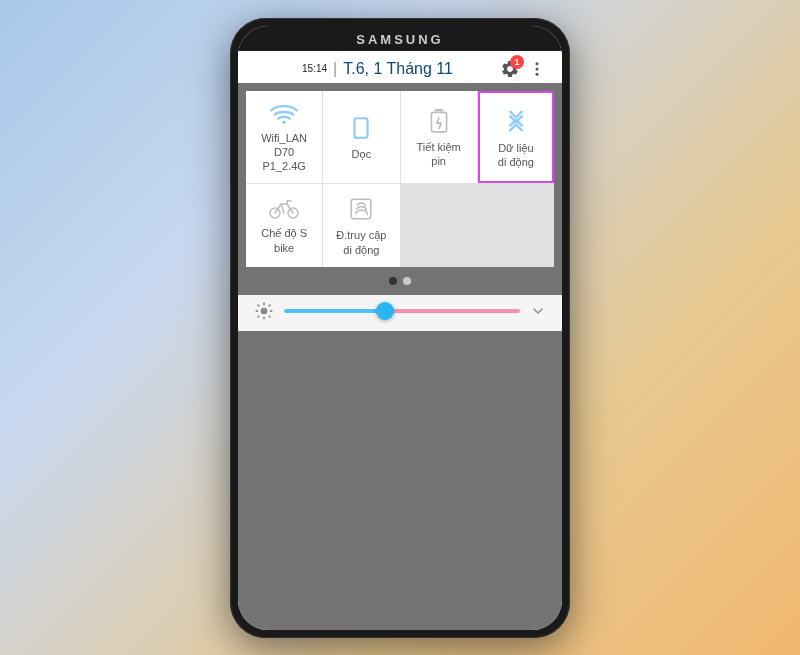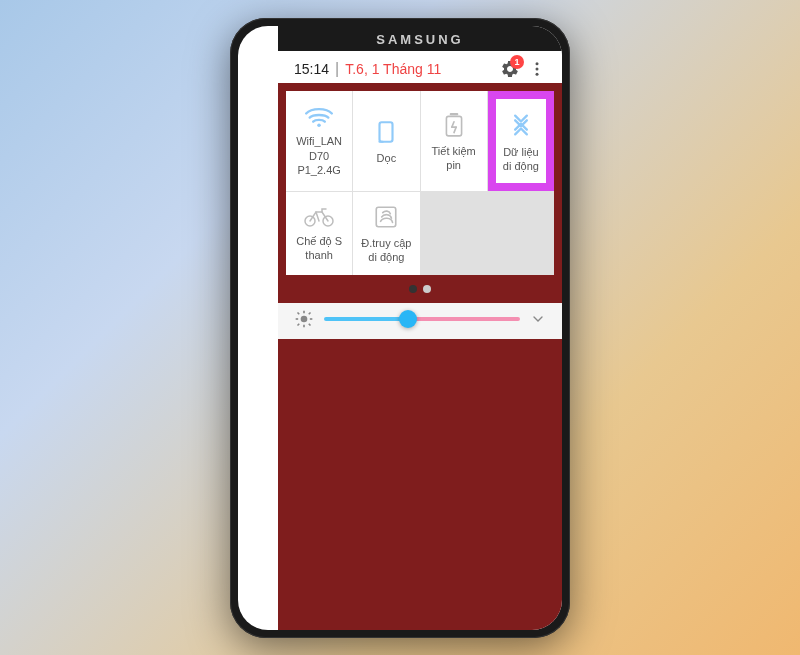--- a/index.html
+++ b/index.html
@@ -26,21 +26,20 @@
     }
 
     .phone-inner {
       width: 100%;
       height: 100%;
       background: #fff;
       border-radius: 30px;
       overflow: hidden;
       display: flex;
       flex-direction: column;
-      padding-left: 40px;
     }
 
     .samsung-bar {
       background: #1a1a1a;
       color: #ccc;
       text-align: center;
       padding: 6px 0 4px;
       font-size: 13px;
       font-weight: 600;
       letter-spacing: 3px;
@@ -50,33 +49,34 @@
     .status-bar {
       background: #fff;
       display: flex;
       align-items: center;
       justify-content: space-between;
       padding: 8px 16px 4px;
       flex-shrink: 0;
     }
 
     .status-time {
-      font-size: 14px;
+      font-size: 10px;
       font-weight: 500;
       color: #222;
+      margin-left: 48px;
     }
 
     .status-divider {
       color: #999;
       margin: 0 6px;
     }
 
     .status-date {
-      font-size: 14px;
-      color: #ef4444;
+      font-size: 16px;
+      color: #0c4a6e;
     }
 
     .status-icons {
       display: flex;
       align-items: center;
       gap: 8px;
     }
 
     .gear-icon-wrap {
       position: relative;
@@ -94,21 +94,21 @@
       height: 14px;
       font-size: 9px;
       display: flex;
       align-items: center;
       justify-content: center;
       font-weight: bold;
     }
 
     .quick-panel {
       flex: 1;
-      background: #7f1d1d;
+      background: #737373;
       overflow: hidden;
       display: flex;
       flex-direction: column;
     }
 
     .tiles-grid {
       display: grid;
       grid-template-columns: repeat(4, 1fr);
       gap: 1px;
       background: #e0e0e0;
@@ -121,21 +121,21 @@
       flex-direction: column;
       align-items: center;
       justify-content: center;
       padding: 12px 4px 10px;
       min-height: 80px;
       cursor: pointer;
       position: relative;
     }
 
     .tile.highlighted {
-      border: 8px solid #d946ef;
+      border: 2px solid #d946ef;
     }
 
     .tile-icon {
       color: #90caf9;
       font-size: 26px;
       margin-bottom: 6px;
       line-height: 1;
     }
 
     .tile-icon.gray {
@@ -291,21 +291,21 @@
         <div class="tile">
           <div class="tile-icon gray">
             <svg width="30" height="22" viewBox="0 0 30 20" fill="none" stroke="#bdbdbd" stroke-width="1.5" stroke-linecap="round">
               <circle cx="6" cy="14" r="5"></circle>
               <circle cx="24" cy="14" r="5"></circle>
               <path d="M6,14 L12,5 L18,5 L24,14"></path>
               <path d="M12,5 L15,14"></path>
               <path d="M18,5 L18,2 L22,2"></path>
             </svg>
           </div>
-          <span class="tile-label">Chế độ S thanh</span>
+          <span class="tile-label">Chế độ S bike</span>
         </div>
 
         <div class="tile">
           <div class="tile-icon gray">
             <svg width="26" height="26" viewBox="0 0 24 24" fill="none" stroke="#bdbdbd" stroke-width="1.5" stroke-linecap="round">
               <rect x="3" y="3" width="18" height="18" rx="2"></rect>
               <path d="M9,8 C11,6 15,6 16,9"></path>
               <path d="M8,12 C10,9 16,9 17,13"></path>
               <path d="M7,16 C9,12 17,12 18,17"></path>
             </svg>

